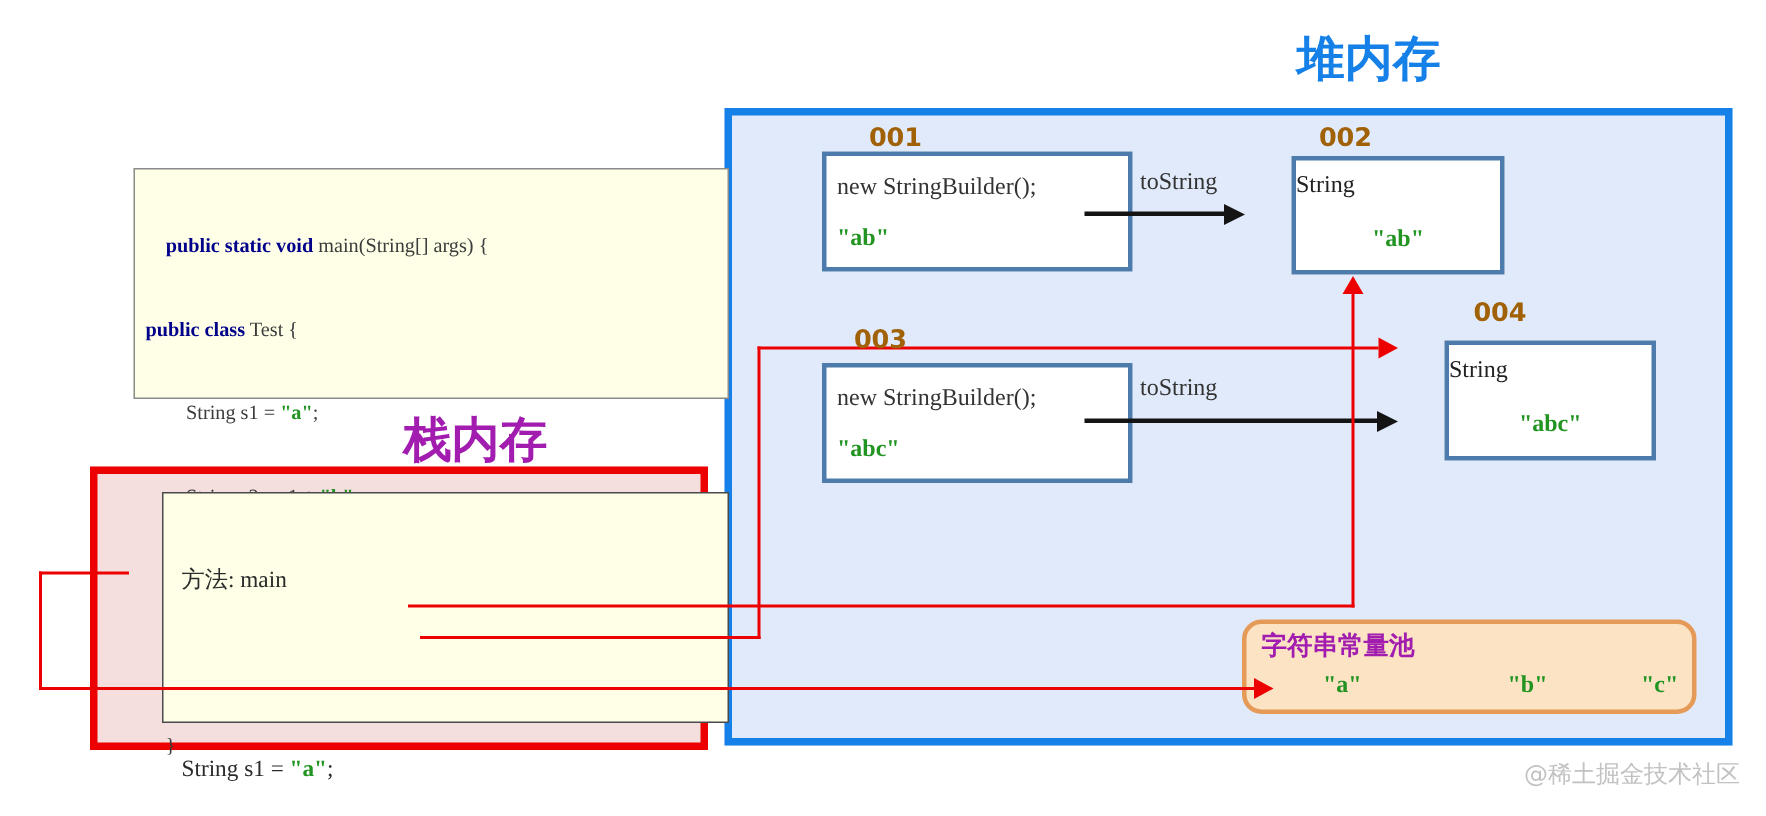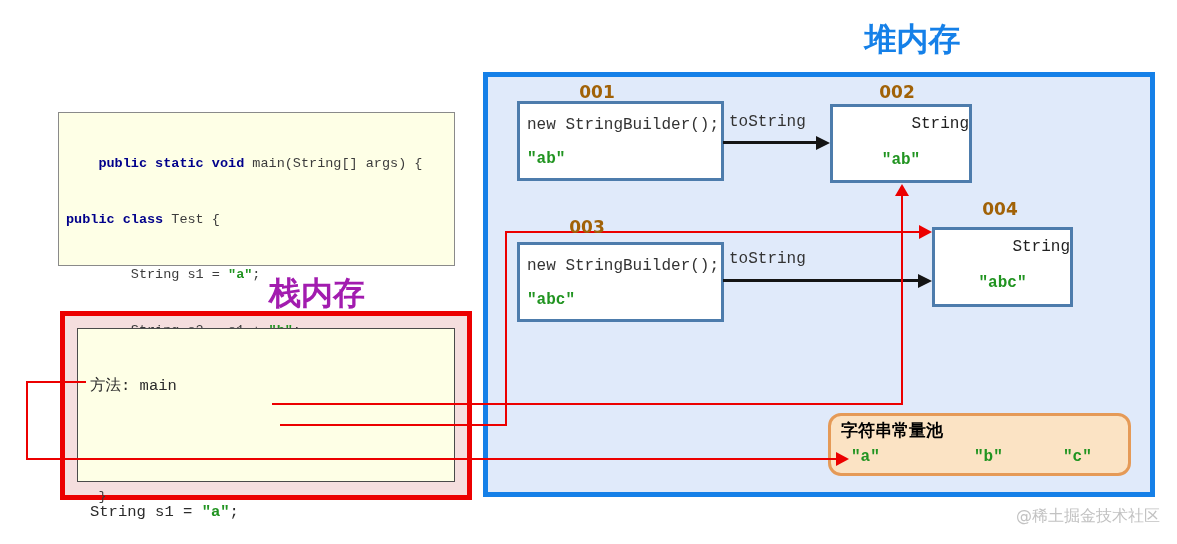--- a/index.html
+++ b/index.html
@@ -1,19 +1,19 @@
 <!DOCTYPE html>
 <html><head>
 <meta charset="utf-8">
 <style>
   html,body{margin:0;padding:0;background:#ffffff;}
   #canvas{position:relative;width:1177px;height:544px;background:#ffffff;overflow:hidden;
           font-family:"DejaVu Sans",sans-serif;}
   .abs{position:absolute;box-sizing:border-box;}
-  .mono{font-family:Liberation Mono, monospace;}
+  .mono{font-family:Liberation Serif, serif;margin-left:31px;}
   .pre{white-space:pre;}
 
   
   .code-block{left:58px;top:112px;width:397px;height:154px;background:#feffe6;
               border:1px solid #8a8a8a;padding:5px 0 0 7px;
               font-size:13.5px;line-height:18.5px;color:#3c3c3c;z-index:2;}
   .kw{color:#00008b;font-weight:bold;}
   .str{color:#219421;font-weight:bold;}
   .out{color:#8b008b;font-weight:bold;font-style:italic;}
 
@@ -28,29 +28,29 @@
 
   
   .heap-title{left:805px;top:18px;width:215px;text-align:center;
               font-size:32px;font-weight:bold;color:#1580e8;z-index:7;}
   .heap-box{left:483px;top:72px;width:672px;height:425px;border:5px solid #1580e8;
             background:#e0eafa;z-index:0;}
 
   .obj-box{background:#ffffff;border:3px solid #4d7cac;z-index:3;color:#333333;}
   .obj-line{position:absolute;left:7px;top:12px;font-size:16px;white-space:pre;}
   .obj-val{position:absolute;left:7px;top:46px;font-size:16px;}
-  .obj-title{position:absolute;left:0;top:8px;width:100%;text-align:right;font-size:16px;color:#222;}
+  .obj-title{position:absolute;left:0;top:8px;width:100%;text-align:left;font-size:16px;color:#222;}
   .obj-val-c{position:absolute;left:0;top:44px;width:100%;text-align:center;font-size:16px;}
   .obj-label{width:50px;text-align:center;font-size:17px;font-weight:bold;color:#a16207;z-index:7;}
   .tostring{font-size:16px;color:#333333;z-index:4;}
 
   
   .pool{left:828px;top:413px;width:303px;height:63px;background:#fbe3c4;
         border:3px solid #e59a57;border-radius:13px;z-index:2;}
-  .pool-title{position:absolute;left:10px;top:3px;font-size:17px;font-weight:bold;color:#000000;}
+  .pool-title{position:absolute;left:10px;top:3px;font-size:17px;font-weight:bold;color:#a21caf;}
   .pool-item{position:absolute;top:32px;font-size:16px;}
 
   
   .rline{background:#ec0000;z-index:6;}
   .bline{background:#141414;z-index:4;}
   .head-r{width:0;height:0;border-top:7px solid transparent;border-bottom:7px solid transparent;
           border-left:13px solid #ec0000;z-index:6;}
   .head-u{width:0;height:0;border-left:7px solid transparent;border-right:7px solid transparent;
           border-bottom:12px solid #ec0000;z-index:6;}
   .bhead-r{width:0;height:0;border-top:7px solid transparent;border-bottom:7px solid transparent;

